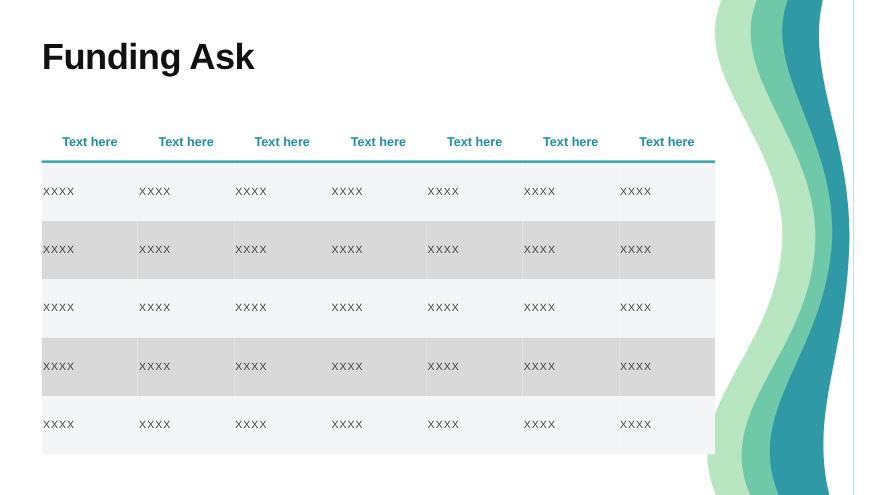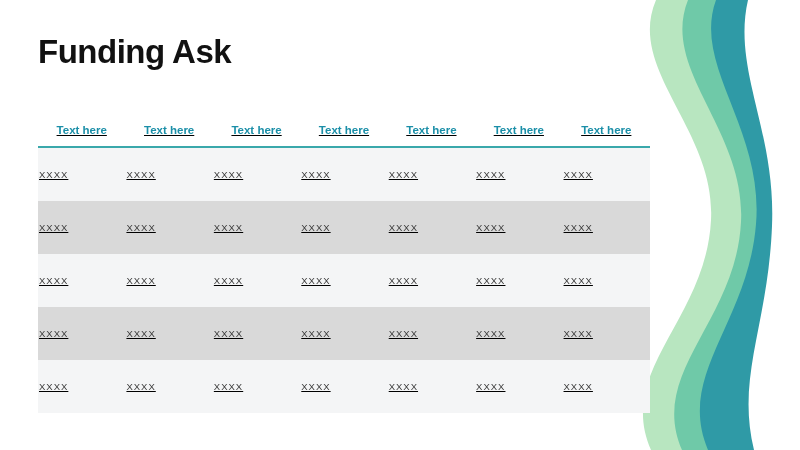--- a/index.html
+++ b/index.html
@@ -42,21 +42,20 @@
   .table-wrap {
     position: absolute;
     left: 38px;
     top: 118px;
     width: 612px;
   }
   table.data-table {
     border-collapse: collapse;
     width: 612px;
     table-layout: fixed;
-    text-decoration: underline;
   }
   table.data-table thead th {
     font-size: 11.5px;
     font-weight: bold;
     color: #1b8fa8;
     padding: 6px 0 10px 0;
     text-align: center;
     border-bottom: 2.5px solid #3aa8ab;
     white-space: nowrap;
   }

